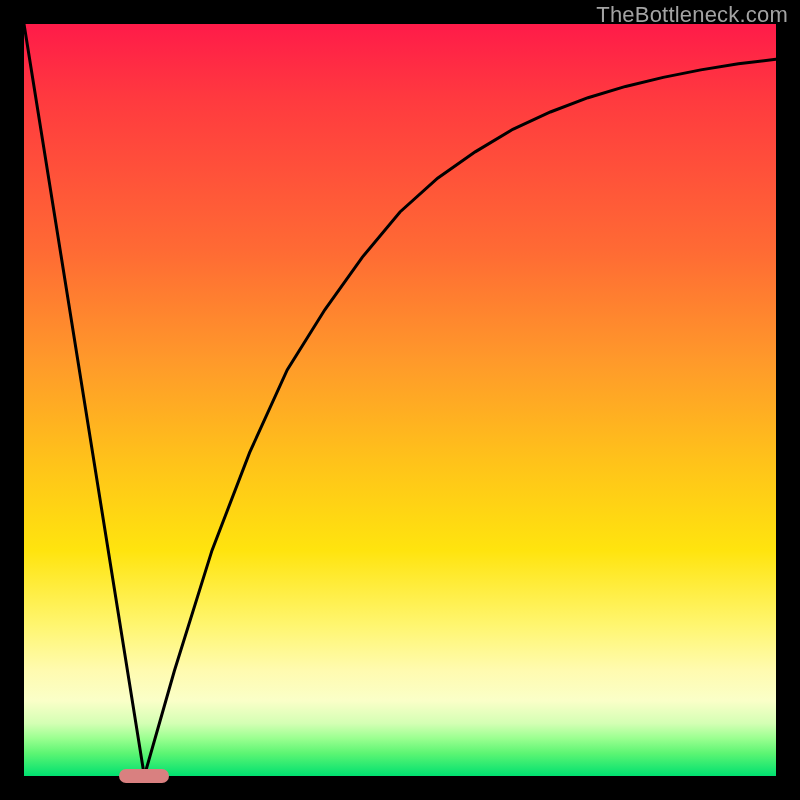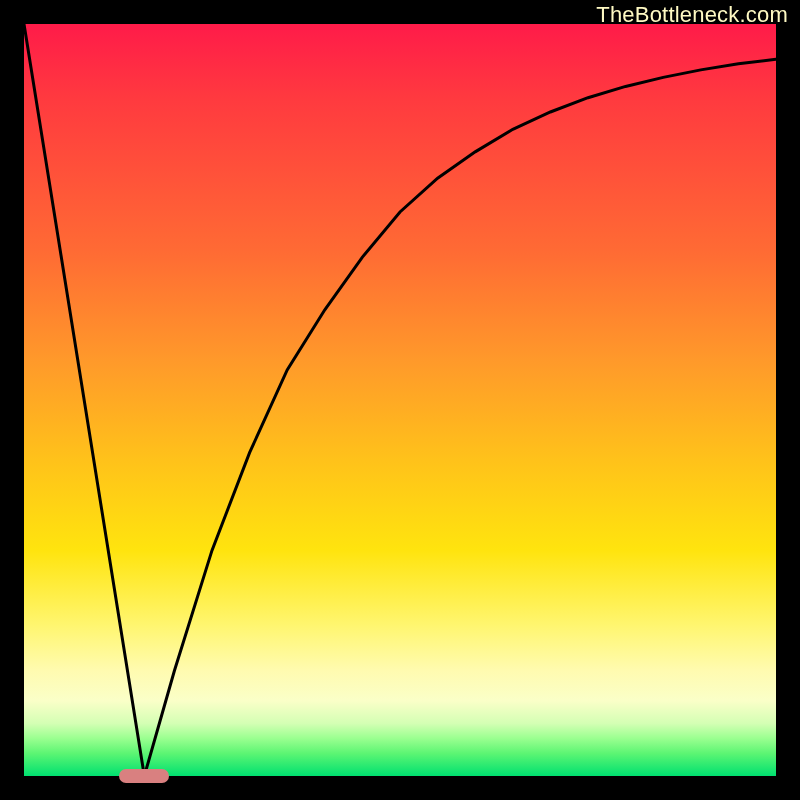--- a/index.html
+++ b/index.html
@@ -45,21 +45,21 @@
     position: absolute;
     left: 0;
     top: 0;
     width: 100%;
     height: 100%;
   }
   .watermark {
     position: absolute;
     top: 2px;
     right: 12px;
-    color: #fef9c3;
+    color: #a3a3a3;
     font-size: 22px;
     font-weight: 400;
     letter-spacing: 0.2px;
     user-select: none;
   }
   .marker {
     position: absolute;
     width: 50px;
     height: 14px;
     background: #d98080;

